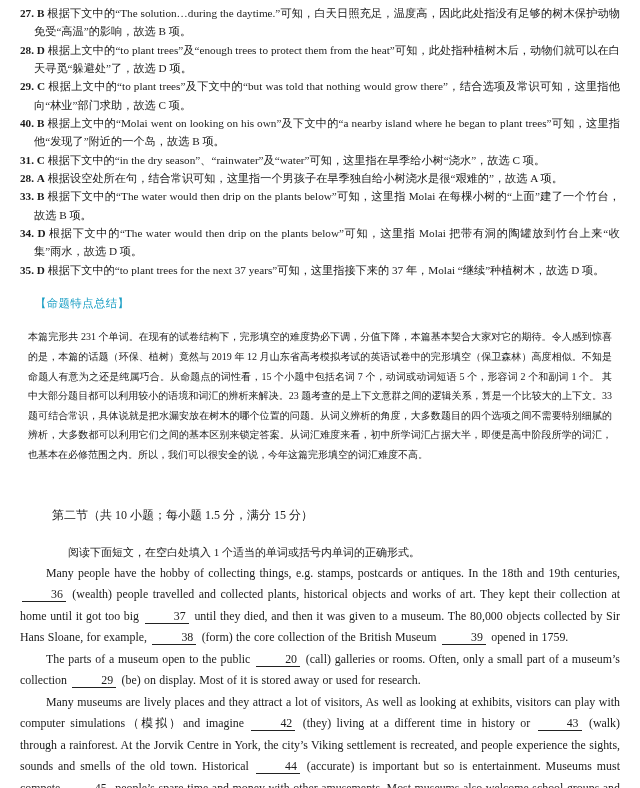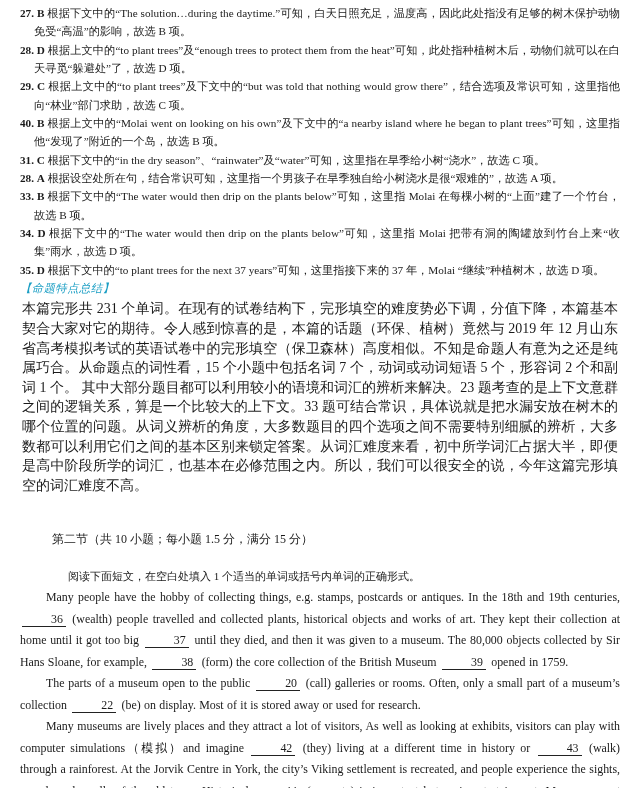--- a/index.html
+++ b/index.html
@@ -47,33 +47,32 @@
   }
   .ans {
     font-weight: bold;
   }
 
   
   .blue-head {
     color: #1a9ec4;
     font-size: 11.4px;
     line-height: 18.3px;
-    margin: 0;
+    margin: 15px;
     font-family: "Liberation Sans", "DejaVu Sans", sans-serif;
     letter-spacing: 0.4px;
-    font-style: italic;
   }
 
   
   .para {
-    font-size: 14px;
+    font-size: 10px;
     line-height: 19.6px;
     text-align: justify;
     text-justify: inter-ideograph;
-    margin: 2px;
+    margin: 8px;
     text-indent: 0;
   }
   .spacer-md { height: 16px; }
 
   
   .sec-head {
     font-size: 12px;
     line-height: 21px;
     margin: 16px;
     padding-left: 16px;
@@ -152,20 +151,20 @@
     <p class="blue-head">【命题特点总结】</p>
     <p class="para">本篇完形共 231 个单词。在现有的试卷结构下，完形填空的难度势必下调，分值下降，本篇基本契合大家对它的期待。令人感到惊喜的是，本篇的话题（环保、植树）竟然与 2019 年 12 月山东省高考模拟考试的英语试卷中的完形填空（保卫森林）高度相似。不知是命题人有意为之还是纯属巧合。从命题点的词性看，15 个小题中包括名词 7 个，动词或动词短语 5 个，形容词 2 个和副词 1 个。 其中大部分题目都可以利用较小的语境和词汇的辨析来解决。23 题考查的是上下文意群之间的逻辑关系，算是一个比较大的上下文。33 题可结合常识，具体说就是把水漏安放在树木的哪个位置的问题。从词义辨析的角度，大多数题目的四个选项之间不需要特别细腻的辨析，大多数都可以利用它们之间的基本区别来锁定答案。从词汇难度来看，初中所学词汇占据大半，即便是高中阶段所学的词汇，也基本在必修范围之内。所以，我们可以很安全的说，今年这篇完形填空的词汇难度不高。</p>
 
     <div class="spacer-md"></div>
 
     <p class="sec-head">第二节（共 10 小题；每小题 1.5 分，满分 15 分）</p>
     <p class="sec-sub">阅读下面短文，在空白处填入 1 个适当的单词或括号内单词的正确形式。</p>
 
     <div>
       <p class="passage">Many people have the hobby of collecting things, e.g. stamps, postcards or antiques. In the 18th and 19th centuries, <span class="blank">36</span> (wealth) people travelled and collected plants, historical objects and works of art. They kept their collection at home until it got too big <span class="blank">37</span> until they died, and then it was given to a museum. The 80,000 objects collected by Sir Hans Sloane, for example, <span class="blank">38</span> (form) the core collection of the British Museum <span class="blank">39</span> opened in 1759.</p>
-      <p class="passage">The parts of a museum open to the public <span class="blank">20</span> (call) galleries or rooms. Often, only a small part of a museum’s collection <span class="blank">22</span> (be) on display. Most of it is stored away or used for research.</p>
+      <p class="passage">The parts of a museum open to the public <span class="blank">20</span> (call) galleries or rooms. Often, only a small part of a museum’s collection <span class="blank">29</span> (be) on display. Most of it is stored away or used for research.</p>
       <p class="passage">Many museums are lively places and they attract a lot of visitors, As well as looking at exhibits, visitors can play with computer simulations（模拟）and imagine <span class="blank">42</span> (they) living at a different time in history or <span class="blank">43</span> (walk) through a rainforest. At the Jorvik Centre in York, the city’s Viking settlement is recreated, and people experience the sights, sounds and smells of the old town. Historical <span class="blank">44</span> (accurate) is important but so is entertainment. Museums must compete <span class="blank">45</span> people’s spare time and money with other amusements. Most museums also welcome school groups and arrange special activities for children.</p>
     </div>
 
     <p class="blue-head">【答案解析】</p>
 
   </div>
 </div>
 
 </body></html>

